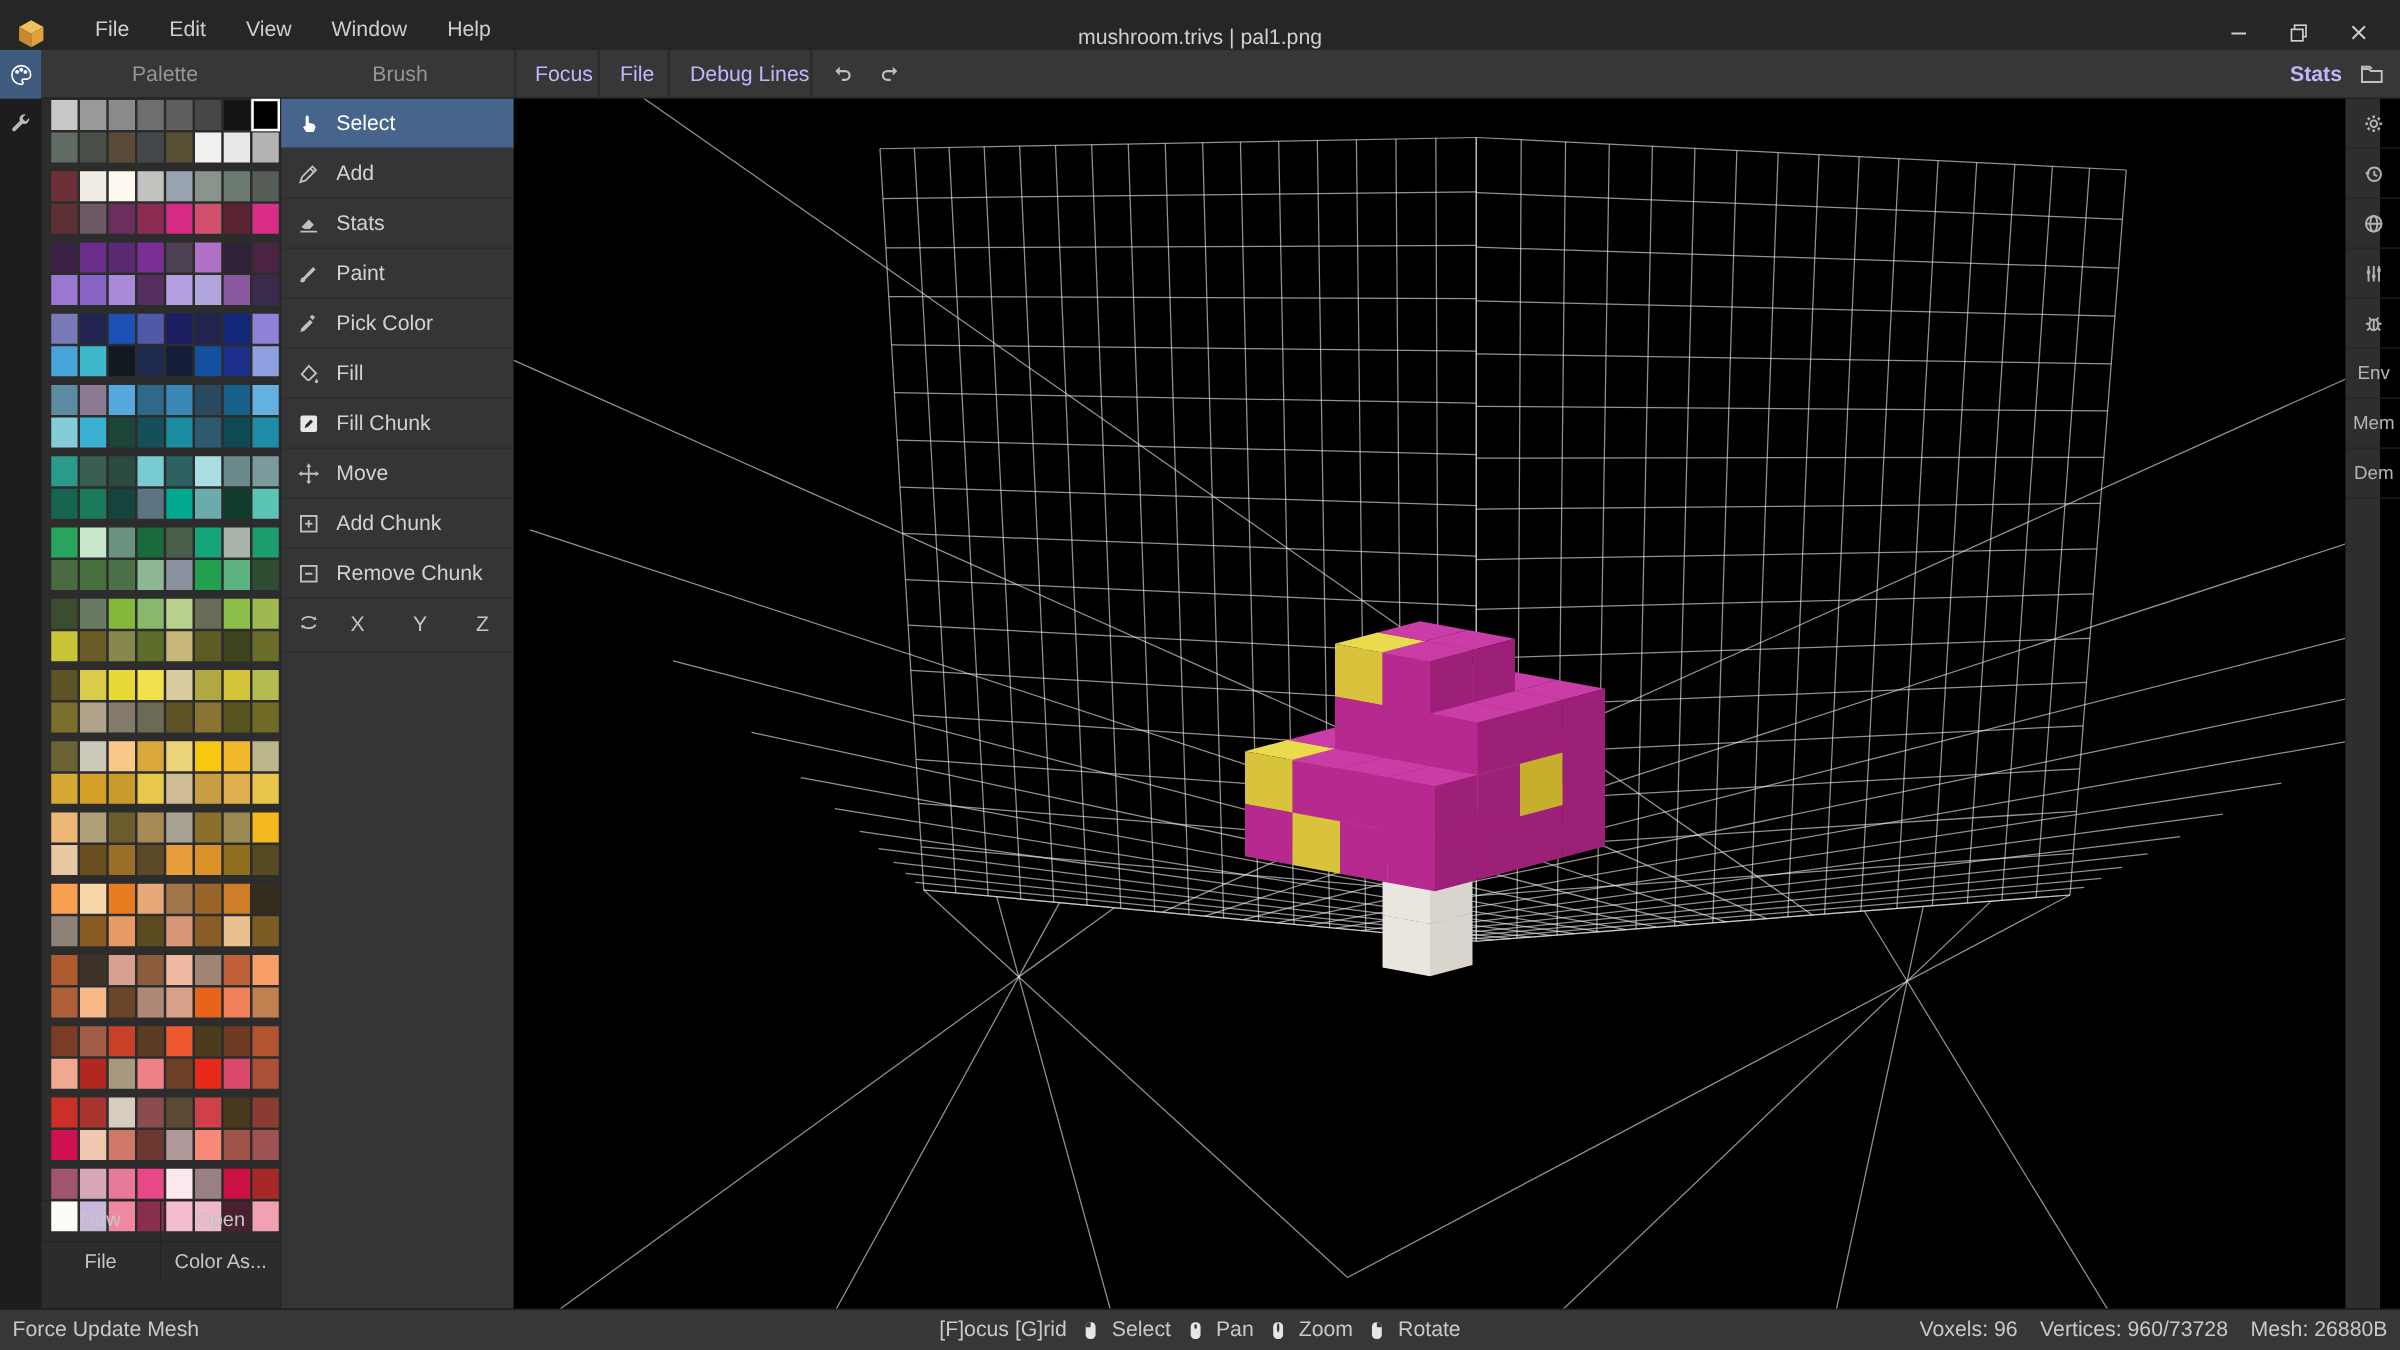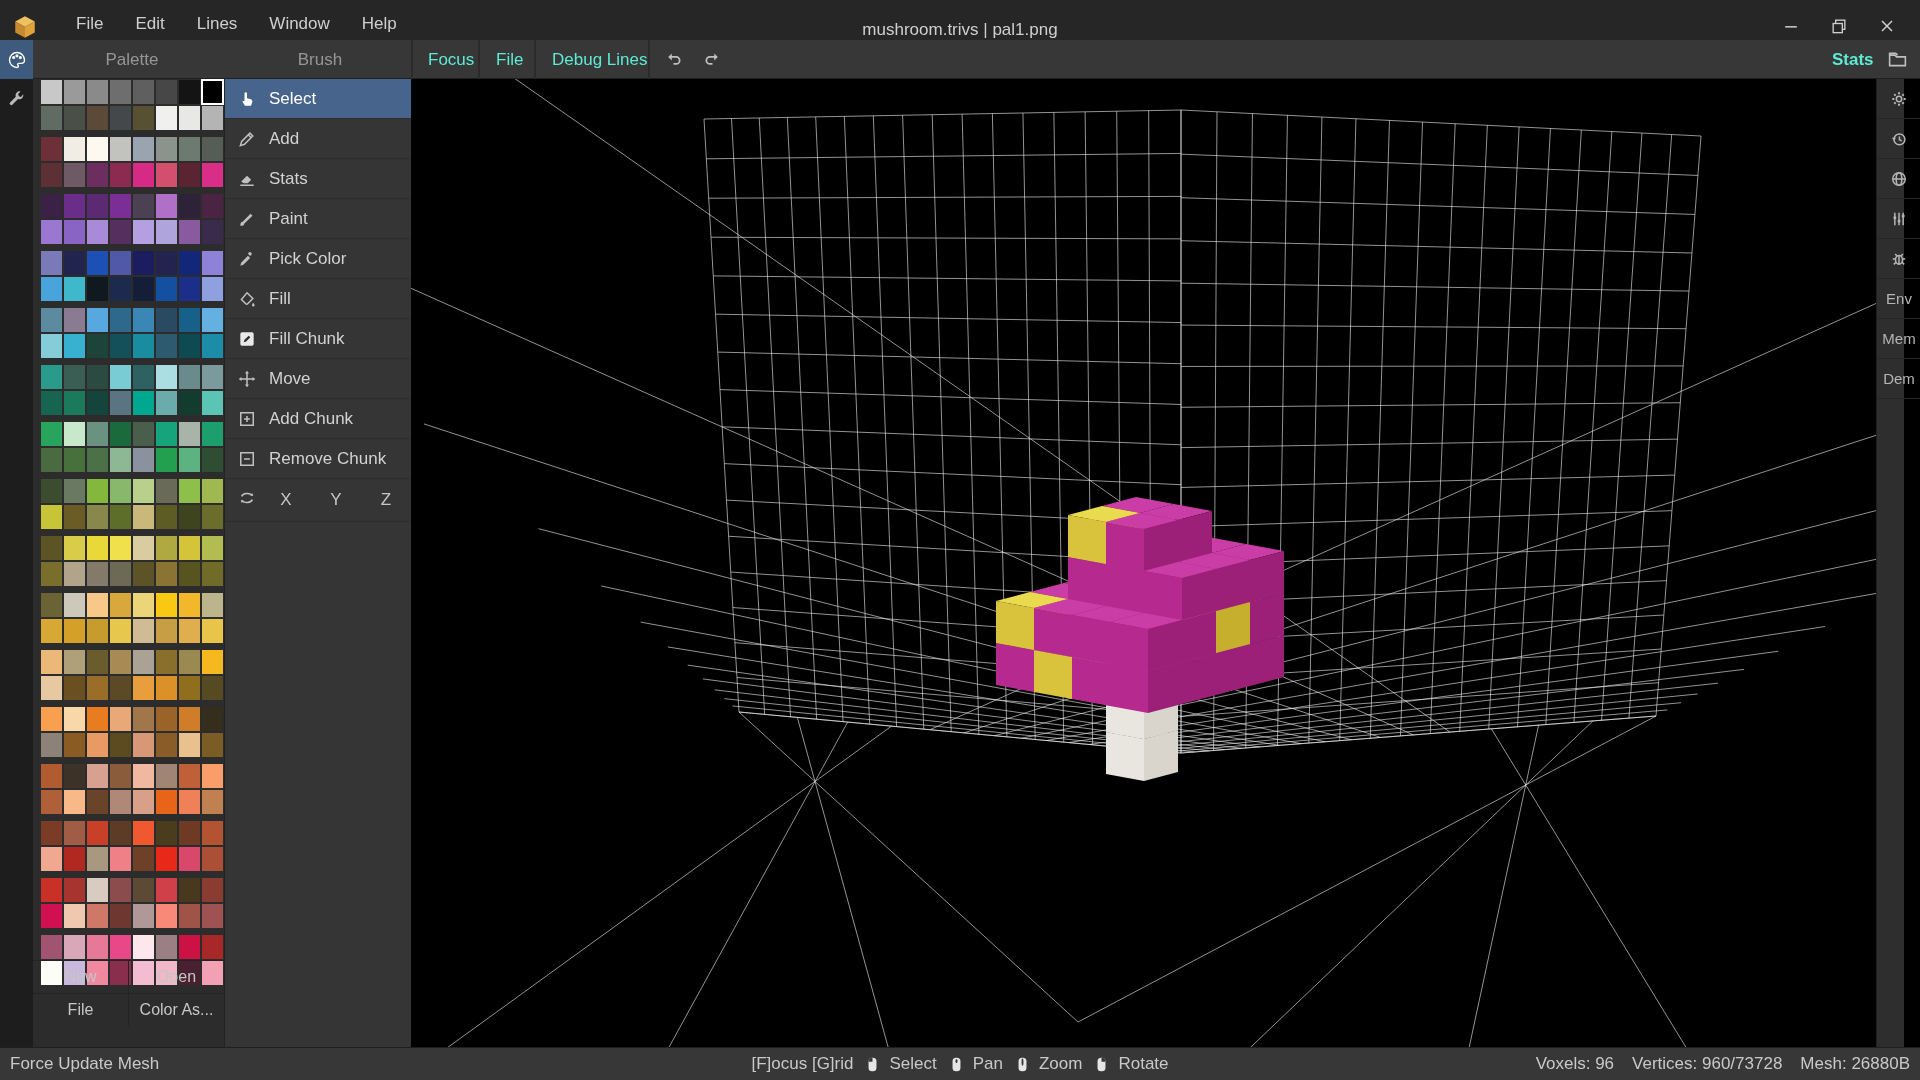--- a/index.html
+++ b/index.html
@@ -15,21 +15,21 @@
   .menu-item{padding:6px 14px;font-size:17px;color:#cfcfcf;cursor:default;}
   #wintitle{position:absolute;left:0;right:0;text-align:center;font-size:17px;color:#cfcfcf;pointer-events:none;}
   #winbtns{margin-left:auto;display:flex;align-items:center;gap:14px;padding-right:16px;z-index:2;}
   .winbtn{width:34px;height:28px;display:flex;align-items:center;justify-content:center;color:#cfcfcf;}
 
   
   #toolbar{left:0;top:40px;width:1920px;height:39px;background:#373737;border-bottom:1px solid #1f1f1f;box-sizing:border-box;}
   .panel-header{position:absolute;top:0;height:39px;display:flex;align-items:center;justify-content:center;
                 font-size:17px;color:#969696;}
   .tb-btn{position:absolute;top:0;height:39px;display:flex;align-items:center;justify-content:center;
-          font-size:17px;color:#5eead4;padding:0 14px;}
+          font-size:17px;color:#c4b5fd;padding:0 14px;}
   .tb-sep{position:absolute;top:0;width:2px;height:39px;background:#2b2b2b;}
   .tb-icon{position:absolute;top:0;height:39px;width:38px;display:flex;align-items:center;justify-content:center;color:#c0c0c0;}
 
   
   #leftdock{left:0;top:40px;width:33px;height:1007px;background:#1d1d1d;}
   .dock-cell{width:33px;height:39px;display:flex;align-items:center;justify-content:center;color:#b9b9b9;}
   .dock-cell.sel{background:#3e5a7c;color:#fff;}
 
   
   #palette-panel{left:33px;top:79px;width:191px;height:968px;background:#2c2c2c;}
@@ -85,21 +85,21 @@
   <span id="appicon">
     <svg viewBox="0 0 24 24" width="26" height="26">
       <polygon points="12,2 21,7 12,12 3,7" fill="#f0c060"></polygon>
       <polygon points="3,7 12,12 12,22 3,17" fill="#c88a2e"></polygon>
       <polygon points="21,7 12,12 12,22 21,17" fill="#e0a33c"></polygon>
     </svg>
   </span>
   <div id="menus">
     <span class="menu-item">File</span>
     <span class="menu-item">Edit</span>
-    <span class="menu-item">Lines</span>
+    <span class="menu-item">View</span>
     <span class="menu-item">Window</span>
     <span class="menu-item">Help</span>
   </div>
   <div id="wintitle">mushroom.trivs | pal1.png</div>
   <div id="winbtns">
     <span class="winbtn">
       <svg viewBox="0 0 24 24" width="20" height="20">
           <line x1="5" y1="13" x2="19" y2="13" stroke="#cfcfcf" stroke-width="1.8"></line>
         </svg>
     </span>

